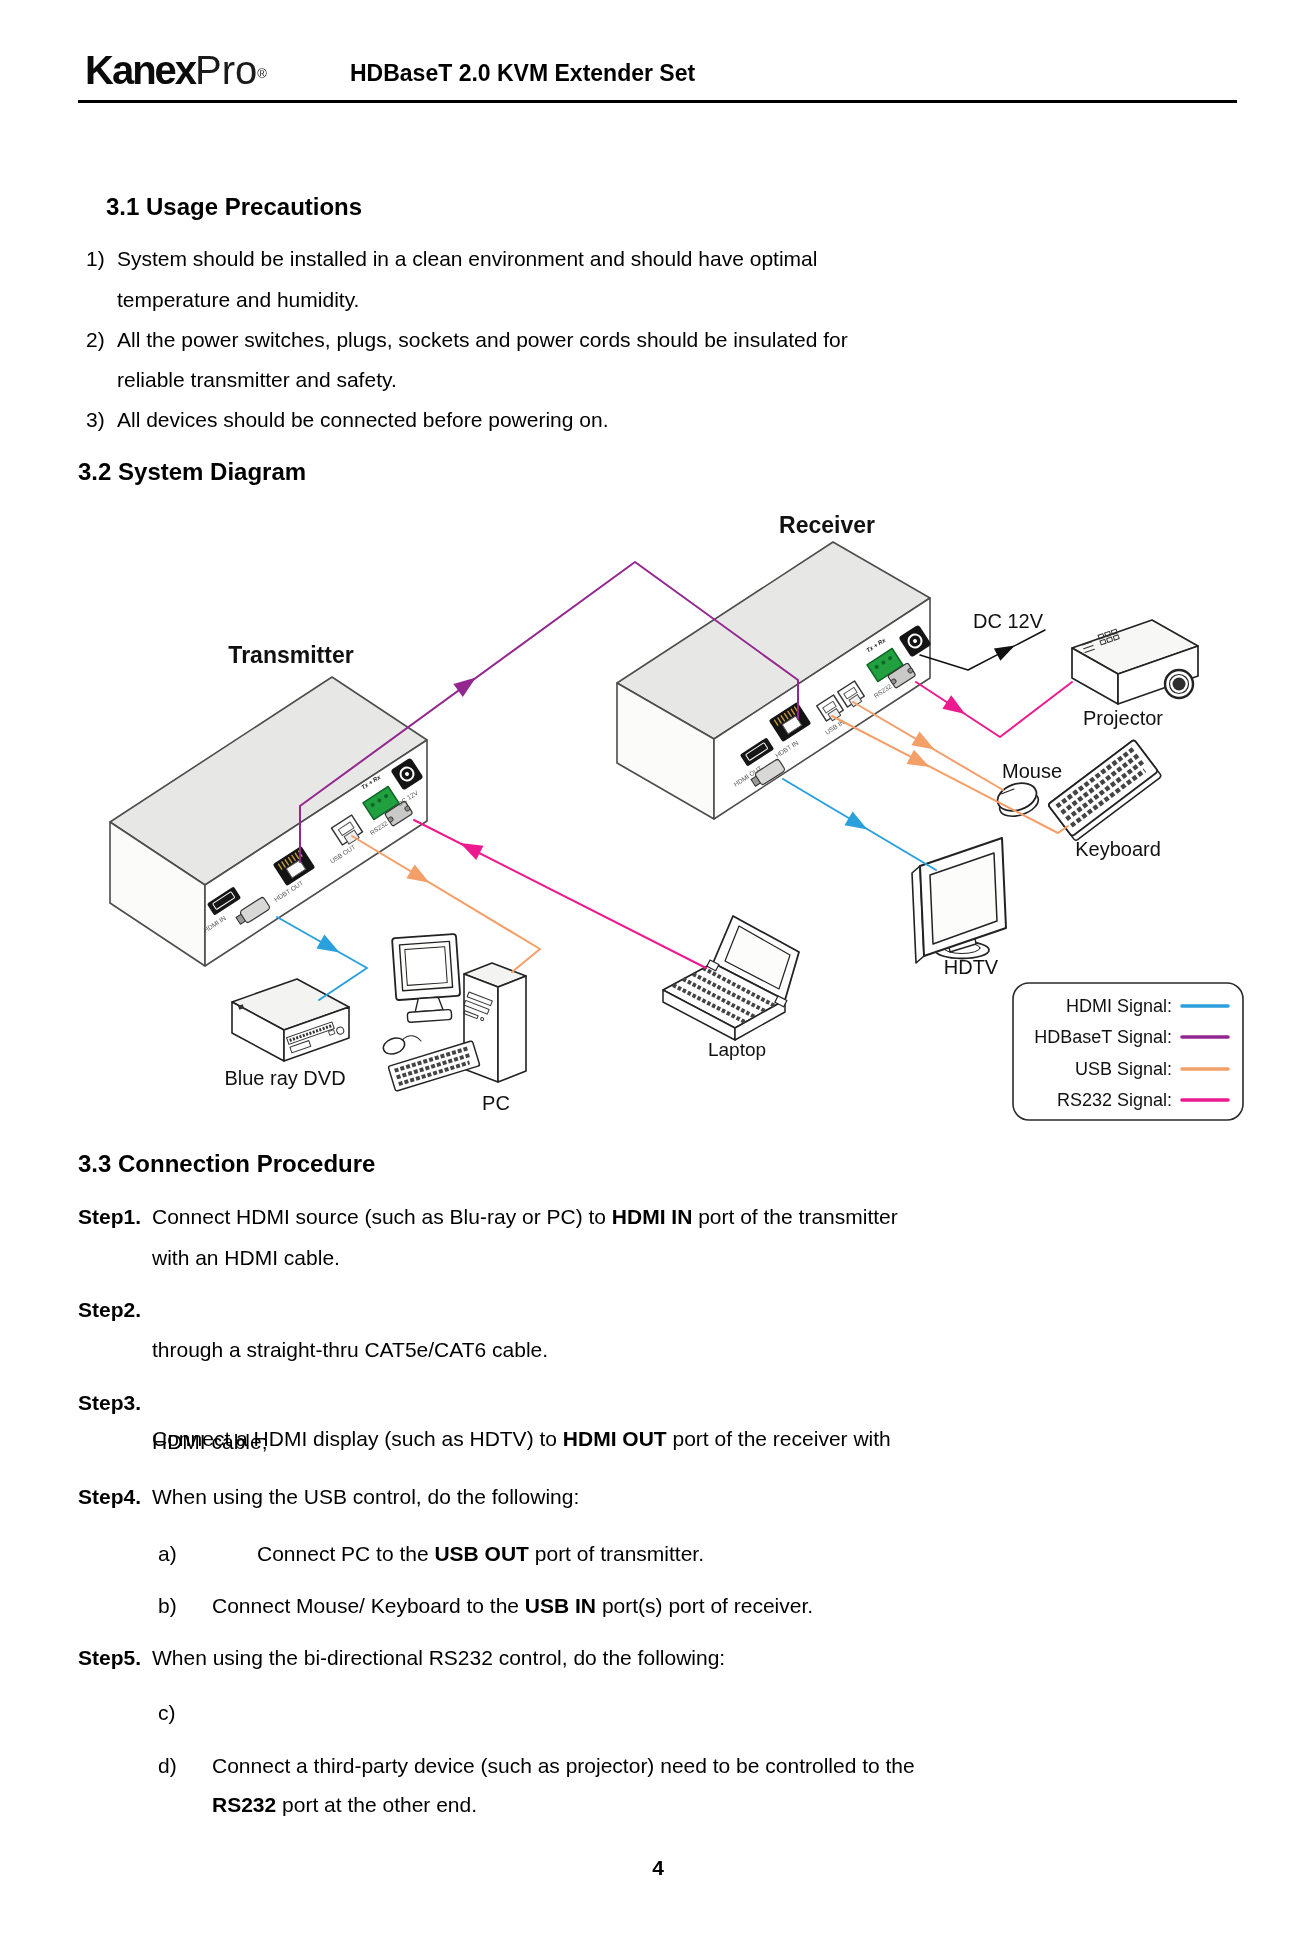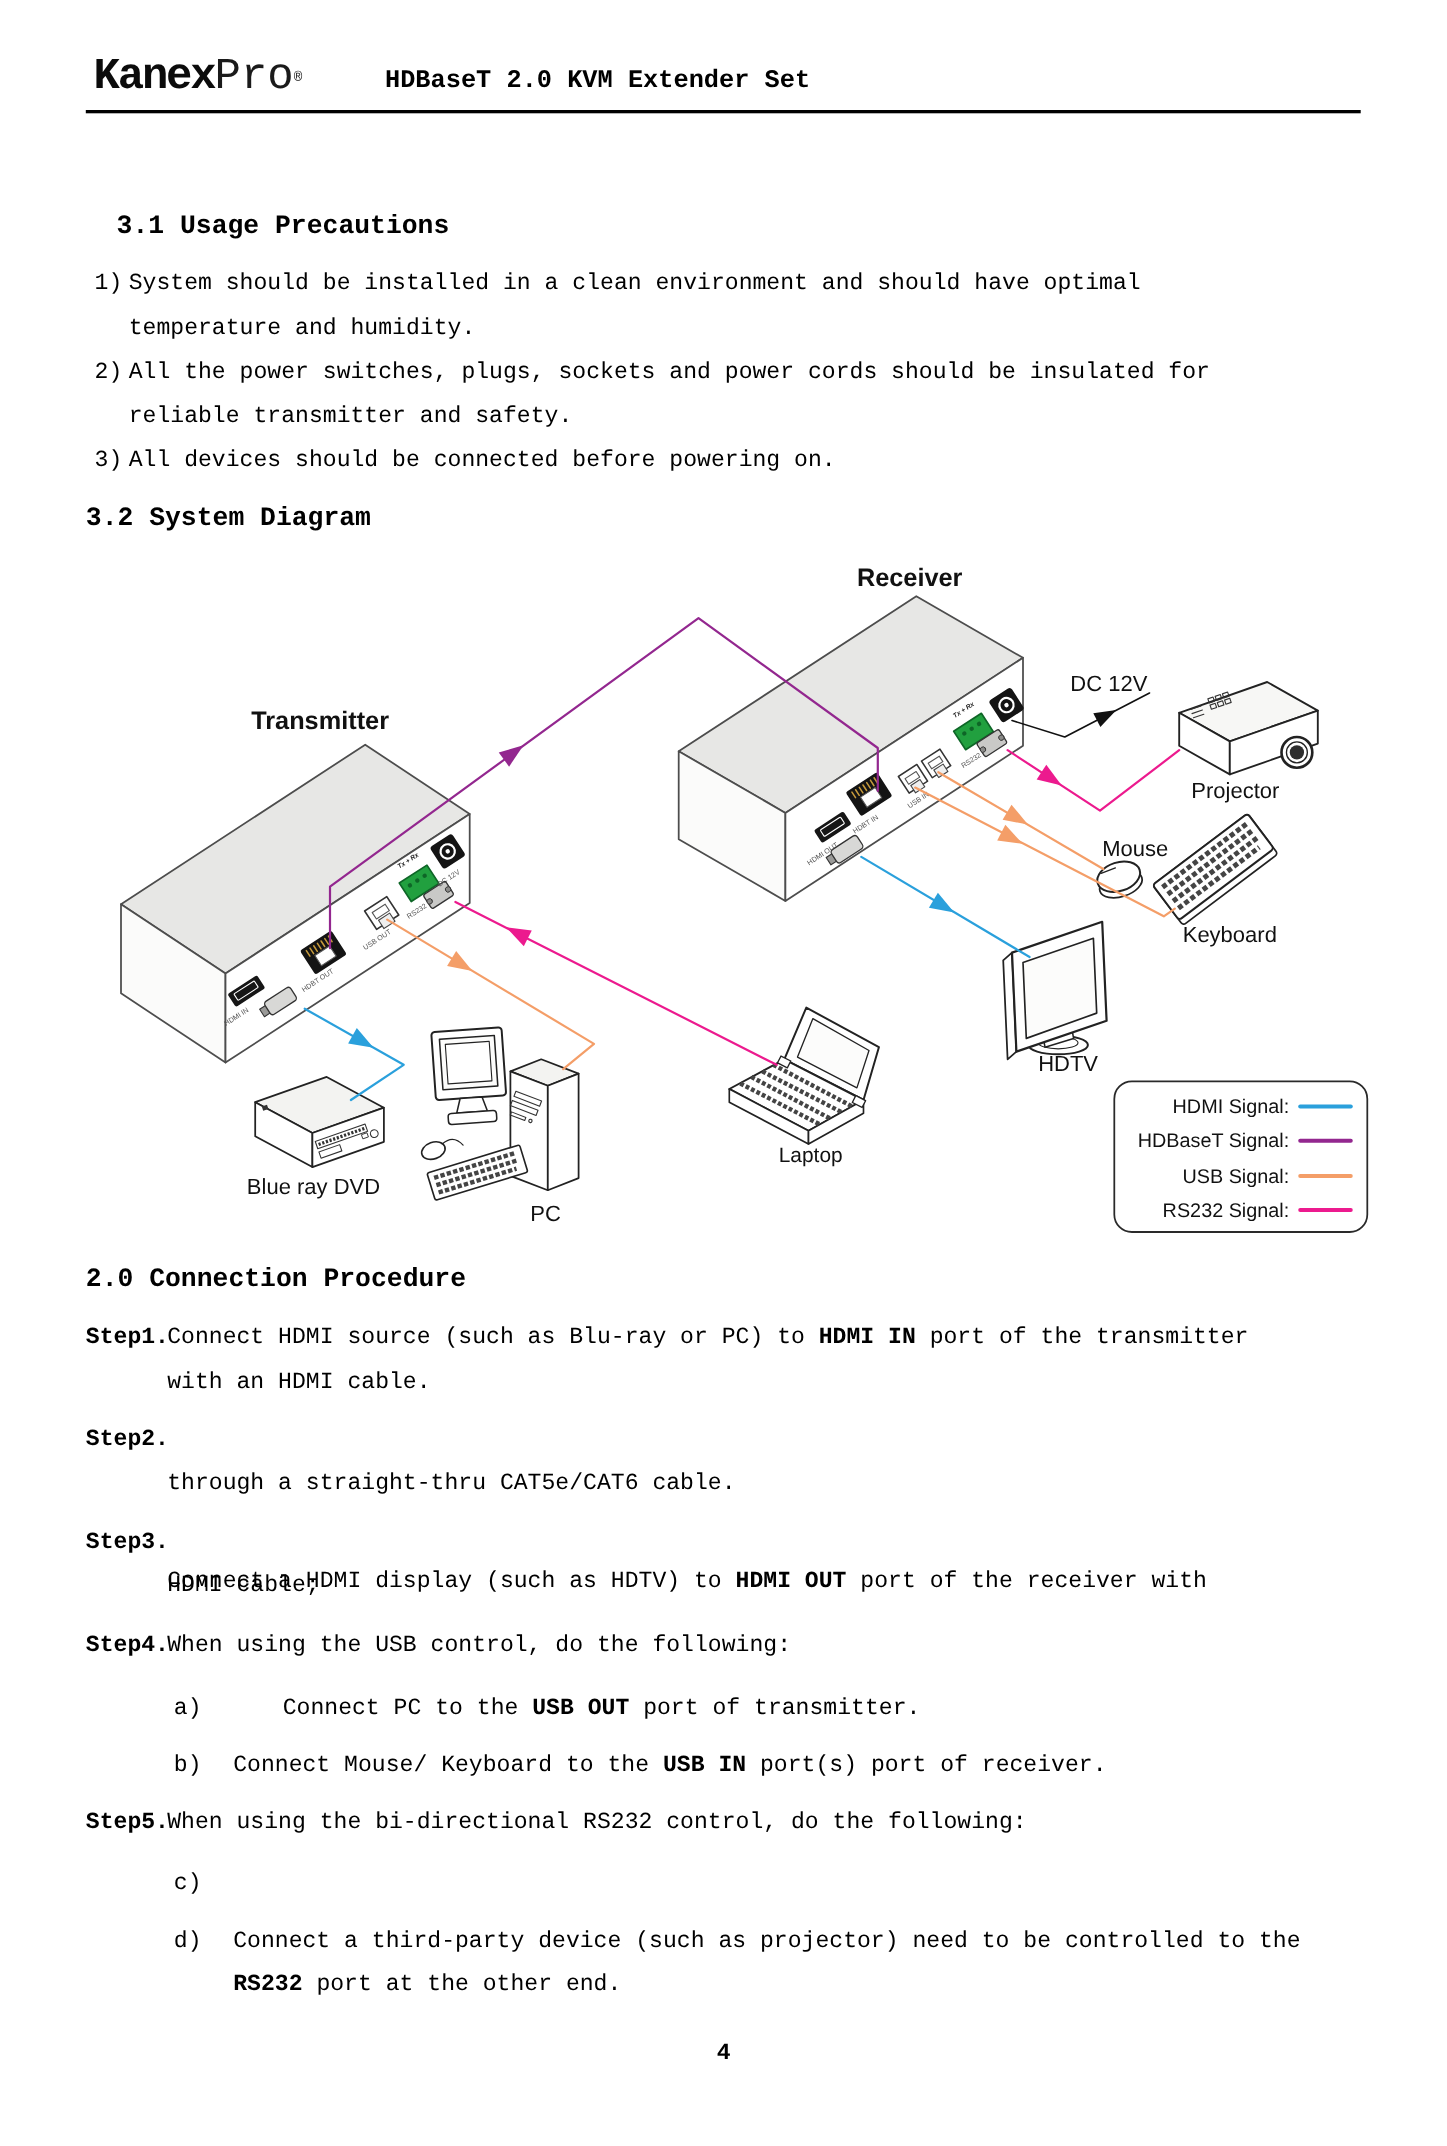--- a/index.html
+++ b/index.html
@@ -1,18 +1,18 @@
 <!DOCTYPE html>
 <html><head>
 <meta charset="utf-8">
 <style>
   html,body{margin:0;padding:0;background:#fff;}
   .page{position:relative;width:1315px;height:1951px;background:#ffffff;
         font-family:"Liberation Sans", sans-serif;color:#000;overflow:hidden;}
-  .abs{position:absolute;white-space:nowrap;font-family:Liberation Mono, monospace;}
+  .abs{position:absolute;white-space:nowrap;}
   .brand-k{font-size:40px;font-weight:800;letter-spacing:-2px;color:#0b0b0b;}
   .brand-p{font-size:40px;font-weight:400;letter-spacing:0px;color:#1a1a1a;}
   .brand-r{font-size:13px;vertical-align:super;color:#1a1a1a;}
   .doc-title{font-size:23px;font-weight:bold;}
   .rule{position:absolute;background:#000;height:2.5px;}
   .h1{font-size:30px;font-weight:bold;}
   .h2{font-size:24px;font-weight:bold;}
   .body-line{font-size:21px;}
   .lbl{font-weight:bold;text-align:right;}
   .b{font-weight:bold;}
@@ -364,21 +364,21 @@
   <div class="abs body-line" style="left:117px;top:247px;">System should be installed in a clean environment and should have optimal</div>
   <div class="abs body-line" style="left:117px;top:288px;">temperature and humidity.</div>
   <div class="abs body-line" style="left:86px;top:328px;">2)</div>
   <div class="abs body-line" style="left:117px;top:328px;">All the power switches, plugs, sockets and power cords should be insulated for</div>
   <div class="abs body-line" style="left:117px;top:368px;">reliable transmitter and safety.</div>
   <div class="abs body-line" style="left:86px;top:408px;">3)</div>
   <div class="abs body-line" style="left:117px;top:408px;">All devices should be connected before powering on.</div>
 
   <div class="abs h2" style="left:78px;top:458px;">3.2 System Diagram</div>
 
-  <div class="abs h2" style="left:78px;top:1150px;">2.0 Connection Procedure</div>
+  <div class="abs h2" style="left:78px;top:1150px;">3.3 Connection Procedure</div>
 
   <div class="abs body-line lbl" style="left:78px;top:1205px;">Step1.</div>
   <div class="abs body-line" style="left:152px;top:1205px;"><span>Connect HDMI source (such as Blu-ray or PC) to </span><span class="b">HDMI IN</span><span> port of the transmitter</span></div>
   <div class="abs body-line" style="left:152px;top:1246px;"><span>with an HDMI cable.</span></div>
 
   <div class="abs body-line lbl" style="left:78px;top:1298px;">Step2.</div>
   <div class="abs body-line" style="left:152px;top:1338px;"><span>through a straight-thru CAT5e/CAT6 cable.</span></div>
 
   <div class="abs body-line lbl" style="left:78px;top:1391px;">Step3.</div>
   <div class="abs body-line" style="left:152px;top:1427px;"><span>Connect a HDMI display (such as HDTV) to </span><span class="b">HDMI OUT</span><span> port of the receiver with</span></div>

